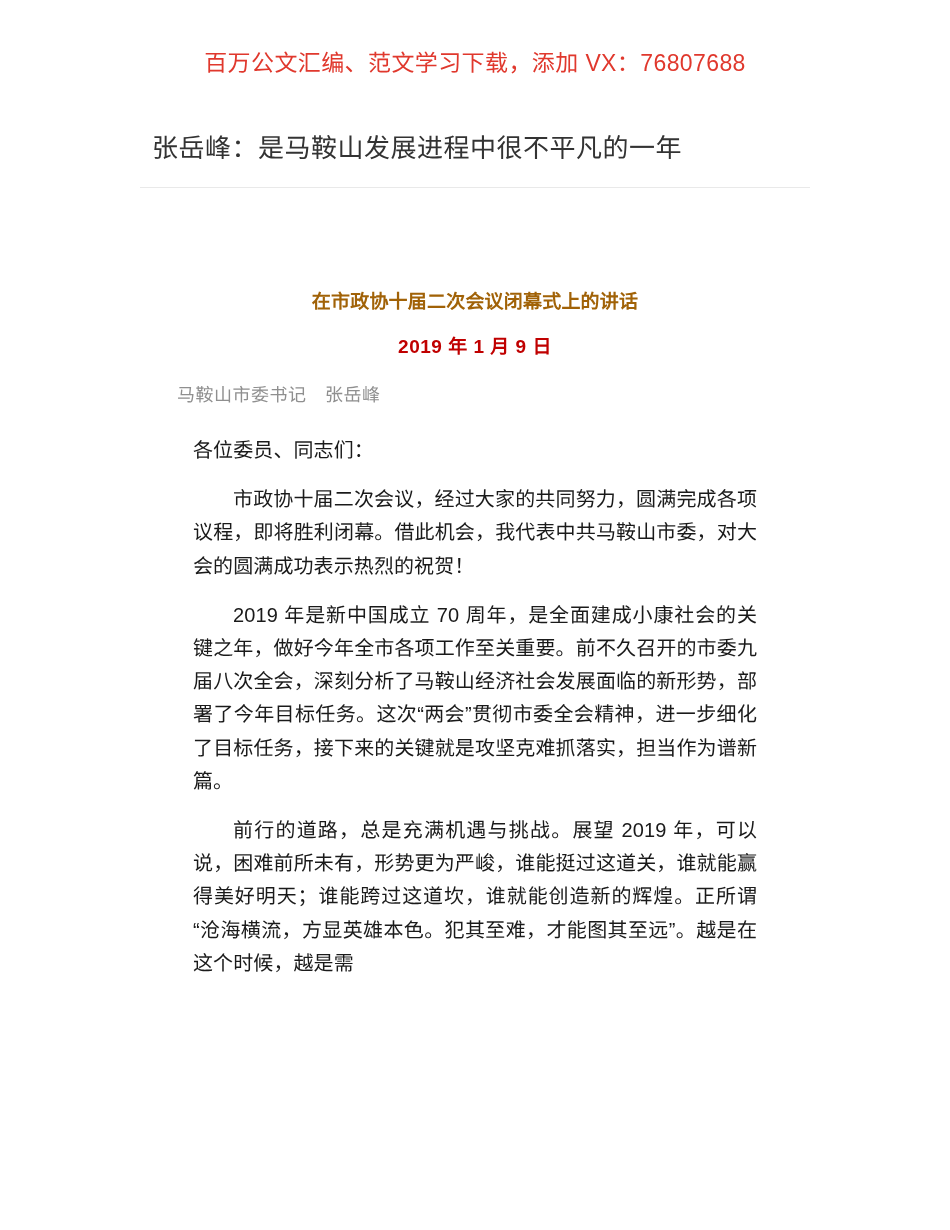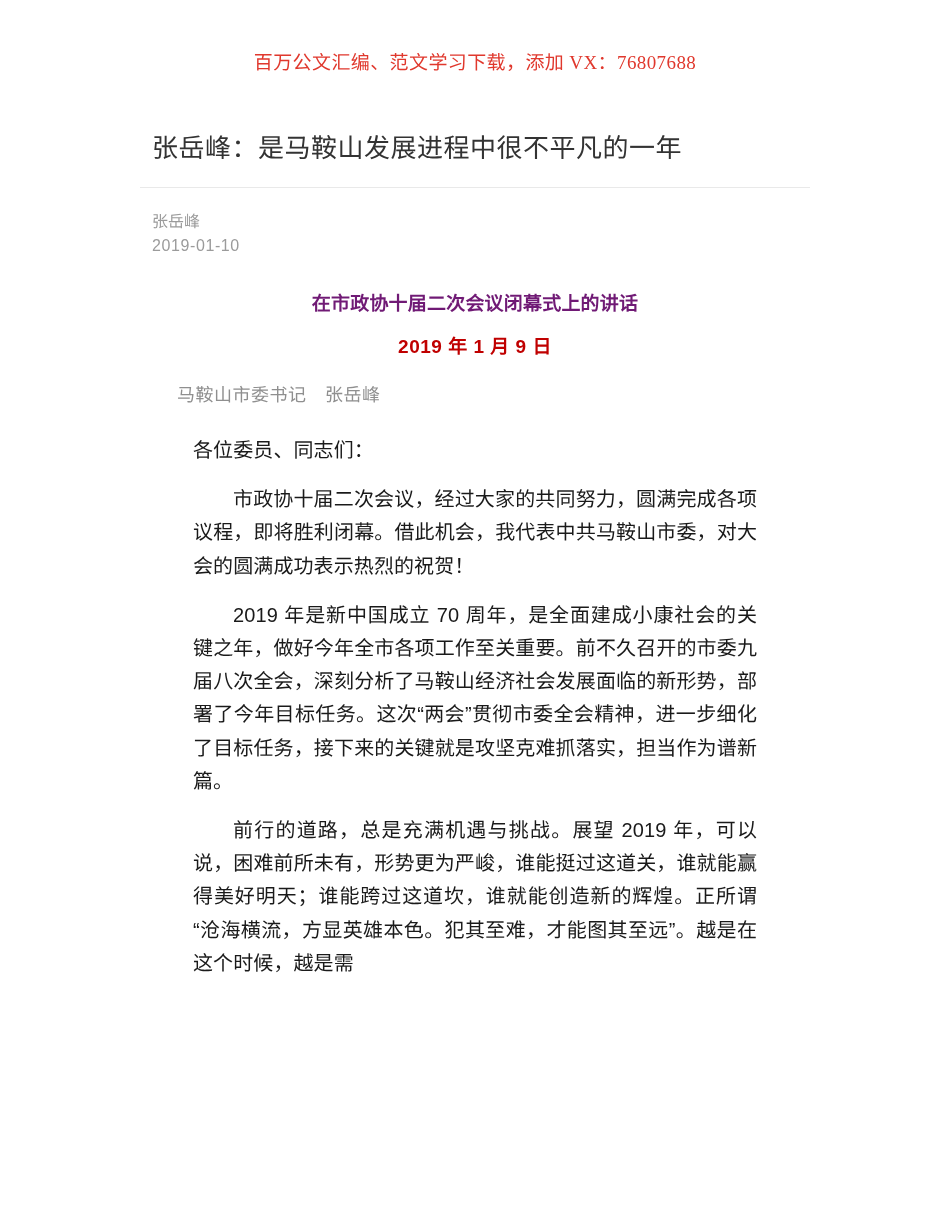--- a/index.html
+++ b/index.html
@@ -24,26 +24,25 @@
     box-sizing: border-box;
   }
 
   
   .promo-banner {
     position: absolute;
     top: 48px;
     left: 0;
     width: 950px;
     text-align: center;
-    font-size: 19px;
+    font-size: 23px;
     line-height: 30px;
     letter-spacing: 0.4px;
     color: #e0382d;
     white-space: nowrap;
-    font-family: Liberation Serif, serif;
   }
 
   
   .article-header {
     position: absolute;
     top: 128px;
     left: 140px;
     width: 672px;
   }
   .article-title {
@@ -128,28 +127,24 @@
 </head>
 <body>
 
 <div class="page">
 
   <div class="promo-banner" style="color: rgb(224, 56, 45);">百万公文汇编、范文学习下载，添加 VX：76807688</div>
 
   <div class="article-header">
     <h1 class="article-title">张岳峰：是马鞍山发展进程中很不平凡的一年</h1>
     <div class="title-divider"></div>
-    <div class="meta">
-      <span class="meta-author">张岳峰</span>
-      <span class="meta-date">2019-01-10</span>
-    </div>
   </div>
 
   <div class="doc">
-    <p class="doc-title" style="color: #701a75;">在市政协十届二次会议闭幕式上的讲话</p>
+    <p class="doc-title" style="color: #a16207; font-family: Liberation Mono, monospace;">在市政协十届二次会议闭幕式上的讲话</p>
     <p class="doc-date" style="color: rgb(192, 0, 0);">2019 年 1 月 9 日</p>
     <p class="doc-byline">马鞍山市委书记　张岳峰</p>
 
     <div class="doc-paragraphs" id="paragraphs">
         <p class="para salutation">各位委员、同志们：</p>
         <p class="para indent">市政协十届二次会议，经过大家的共同努力，圆满完成各项议程，即将胜利闭幕。借此机会，我代表中共马鞍山市委，对大会的圆满成功表示热烈的祝贺！</p>
         <p class="para indent">2019 年是新中国成立 70 周年，是全面建成小康社会的关键之年，做好今年全市各项工作至关重要。前不久召开的市委九届八次全会，深刻分析了马鞍山经济社会发展面临的新形势，部署了今年目标任务。这次“两会”贯彻市委全会精神，进一步细化了目标任务，接下来的关键就是攻坚克难抓落实，担当作为谱新篇。</p>
         <p class="para indent">前行的道路，总是充满机遇与挑战。展望 2019 年，可以说，困难前所未有，形势更为严峻，谁能挺过这道关，谁就能赢得美好明天；谁能跨过这道坎，谁就能创造新的辉煌。正所谓“沧海横流，方显英雄本色。犯其至难，才能图其至远”。越是在这个时候，越是需</p>
       </div>
   </div>

